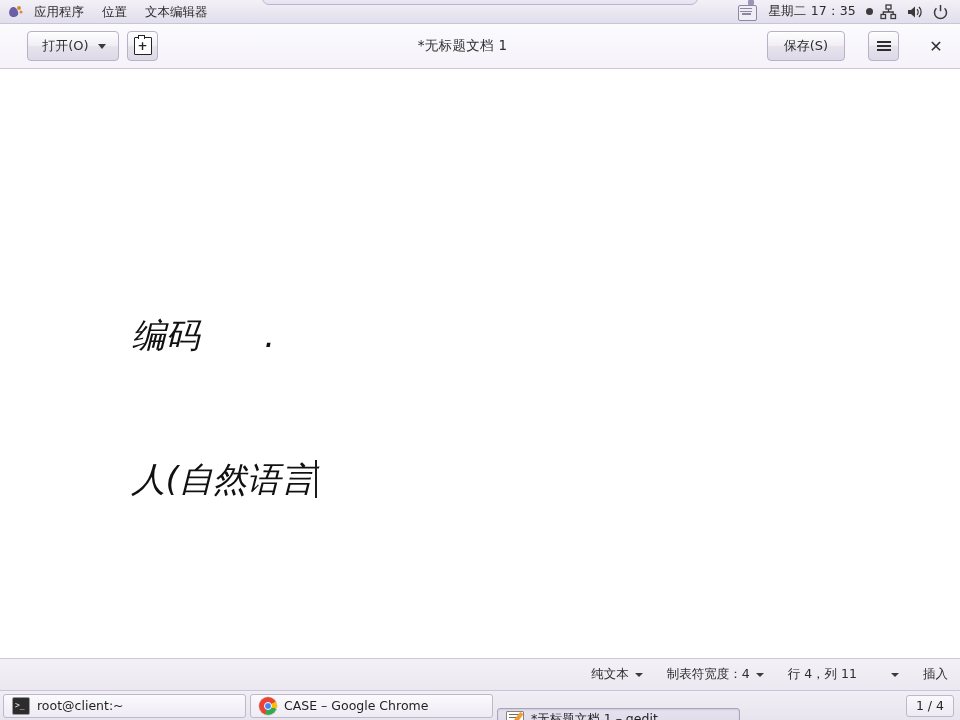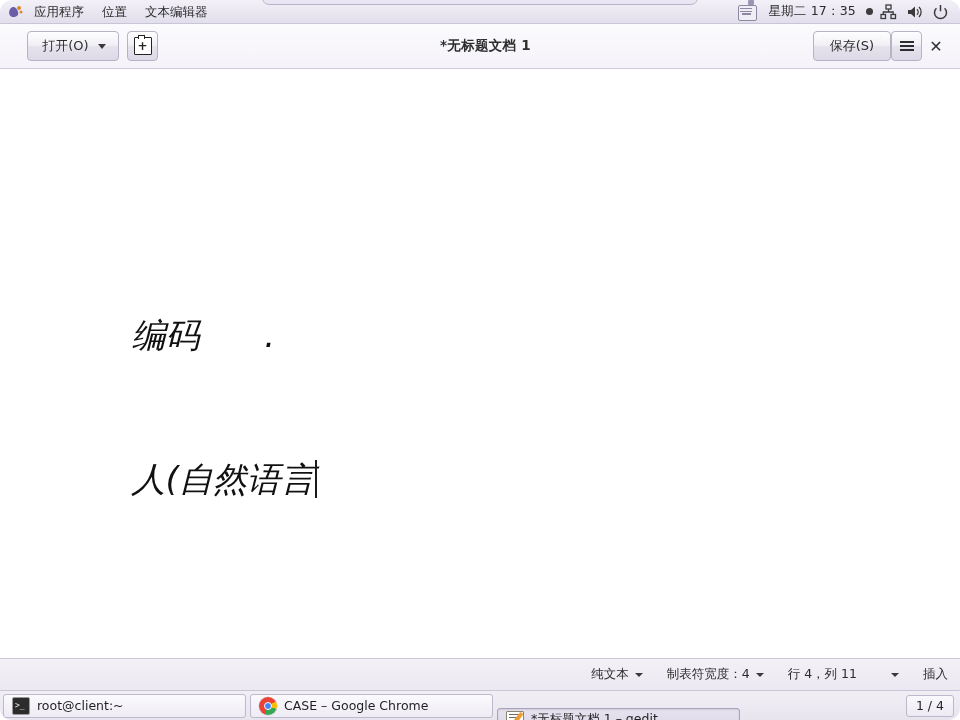--- a/index.html
+++ b/index.html
@@ -10,21 +10,20 @@
     overflow: hidden;
     background: #ffffff;
     font-family: "DejaVu Sans", "Liberation Sans", sans-serif;
   }
 
   #screen {
     position: relative;
     width: 960px;
     height: 720px;
     overflow: hidden;
-    border-radius: 12px;
   }
 
   
   .top-panel {
     position: absolute;
     left: 0; top: 0;
     width: 960px;
     height: 24px;
     background: linear-gradient(to bottom, #f3f1f7 0%, #e9e6f1 55%, #e2dfec 100%);
     border-bottom: 1px solid #c9c5d6;
@@ -159,33 +158,33 @@
   }
   .tb-left {
     display: flex;
     align-items: center;
     gap: 8px;
     padding-left: 9px;
   }
   .tb-right {
     display: flex;
     align-items: center;
-    gap: 0;
+    gap: 23px;
     padding-right: 10px;
   }
   .tb-center {
     flex: 1 1 auto;
     display: flex;
     align-items: center;
     justify-content: center;
     min-width: 0;
   }
   .win-title {
     font-size: 13.5px;
-    font-weight: bold;
+    font-weight: normal;
     color: #2e2e2e;
     white-space: nowrap;
     letter-spacing: 0.3px;
     text-align: right;
   }
 
   .btn {
     box-sizing: border-box;
     background: linear-gradient(to bottom, #fdfdfe 0%, #f1eff5 48%, #e6e3ed 52%, #ddd9e7 100%);
     border: 1px solid #b7b2c6;

